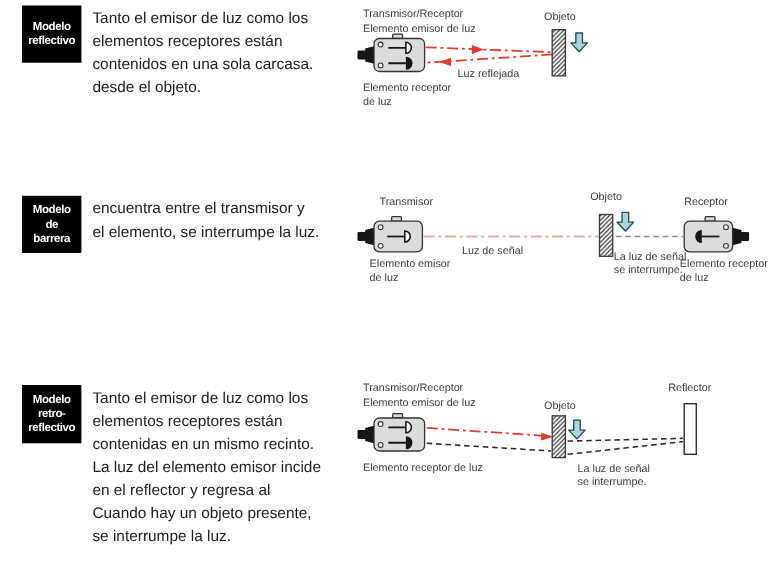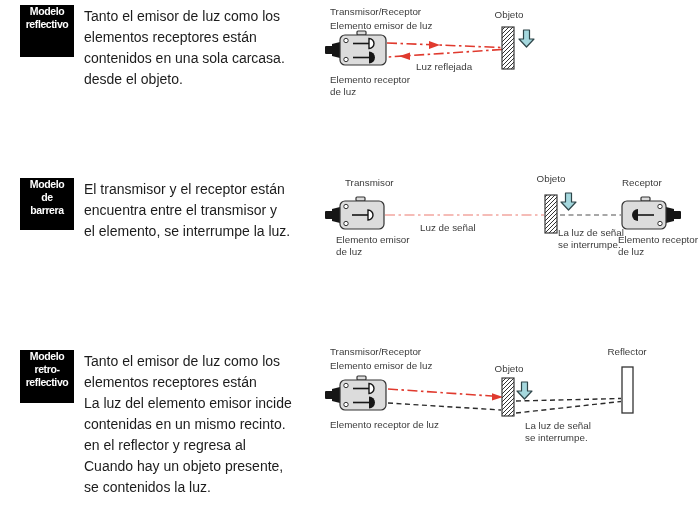--- a/index.html
+++ b/index.html
@@ -1,19 +1,19 @@
 <!DOCTYPE html>
 <html style="--beam-red: #e03a2e; --beam-salmon: #f2a6a0; --beam-gray: #8a8a8a; --beam-dark: #2b2b2b; --arrow-fill: #a5d8de; --arrow-stroke: #2e4549; --device-fill: #dcdcdc; --box-bg: #000000; --box-text: #ffffff; --text-color: #1c1c1c; --label-color: #3c3c3c;"><head>
 <meta charset="utf-8">
 <style>
   html,body{margin:0;padding:0;background:#fff;}
   .page{position:relative;width:700px;height:523px;background:#fff;overflow:hidden;
         font-family:"Liberation Sans",sans-serif;}
   .label-box{position:absolute;left:20px;width:54px;background:var(--box-bg,#000);
-        color:var(--box-text,#fff);display:flex;flex-direction:column;justify-content:flex-start;
+        color:var(--box-text,#fff);display:flex;flex-direction:column;justify-content:center;
         align-items:center;text-align:center;font-weight:bold;font-size:10.5px;
         line-height:13px;letter-spacing:-0.4px;}
   .desc{position:absolute;left:84px;width:245px;color:var(--text-color,#1c1c1c);
         font-size:14px;line-height:21px;white-space:nowrap;}
   .diagram{position:absolute;left:320px;}
   .lbl{font-family:"Liberation Sans",sans-serif;font-size:9.8px;fill:var(--label-color,#3c3c3c);}
   .cable{fill:#161616;}
   .dev-body{fill:var(--device-fill,#dcdcdc);stroke:#333;stroke-width:1.2;}
   .screw{fill:#fff;stroke:#333;stroke-width:1;}
   .sym{stroke:#161616;stroke-width:1.6;}
@@ -81,21 +81,20 @@
     <text class="lbl" x="10" y="83">Elemento receptor</text>
     <text class="lbl" x="10" y="95">de luz</text>
   </svg>
 
   <div class="label-box" style="top:178px;height:52px;">
     <div>Modelo</div>
     <div>de</div>
     <div>barrera</div>
   </div>
   <div class="desc" style="top:179px;">
-    <div>El transmisor y el receptor están</div>
     <div>encuentra entre el transmisor y</div>
     <div>el elemento, se interrumpe la luz.</div>
   </div>
   <svg class="diagram" style="top:170px;" width="380" height="100" viewBox="0 0 380 100">
     <text class="lbl" x="25" y="16">Transmisor</text>
     <g transform="translate(20,31)">
       <rect class="cable" x="-15" y="10" width="8" height="8" rx="1"></rect>
       <polygon class="cable" points="-8,8 0,6 0,22 -8,20"></polygon>
       <rect class="dev-body" x="16" y="-4" width="9" height="4" rx="1"></rect>
       <rect class="dev-body" x="0" y="0" width="44" height="28" rx="5"></rect>
@@ -130,25 +129,25 @@
   </svg>
 
   <div class="label-box" style="top:350px;height:53px;">
     <div>Modelo</div>
     <div>retro-</div>
     <div>reflectivo</div>
   </div>
   <div class="desc" style="top:351px;">
     <div>Tanto el emisor de luz como los</div>
     <div>elementos receptores están</div>
+    <div>contenidas en un mismo recinto.</div>
     <div>La luz del elemento emisor incide</div>
-    <div>contenidas en un mismo recinto.</div>
     <div>en el reflector y regresa al</div>
     <div>Cuando hay un objeto presente,</div>
-    <div>se contenidos la luz.</div>
+    <div>se interrumpe la luz.</div>
   </div>
   <svg class="diagram" style="top:340px;" width="380" height="125" viewBox="0 0 380 125">
     <text class="lbl" x="10" y="15">Transmisor/Receptor</text>
     <text class="lbl" x="10" y="29">Elemento emisor de luz</text>
     <g transform="translate(20,40)">
       <rect class="cable" x="-15" y="11" width="8" height="8" rx="1"></rect>
       <polygon class="cable" points="-8,9 0,7 0,23 -8,21"></polygon>
       <rect class="dev-body" x="17" y="-4" width="9" height="4" rx="1"></rect>
       <rect class="dev-body" x="0" y="0" width="46" height="30" rx="5"></rect>
       <circle class="screw" cx="6" cy="5.5" r="2.2"></circle>

